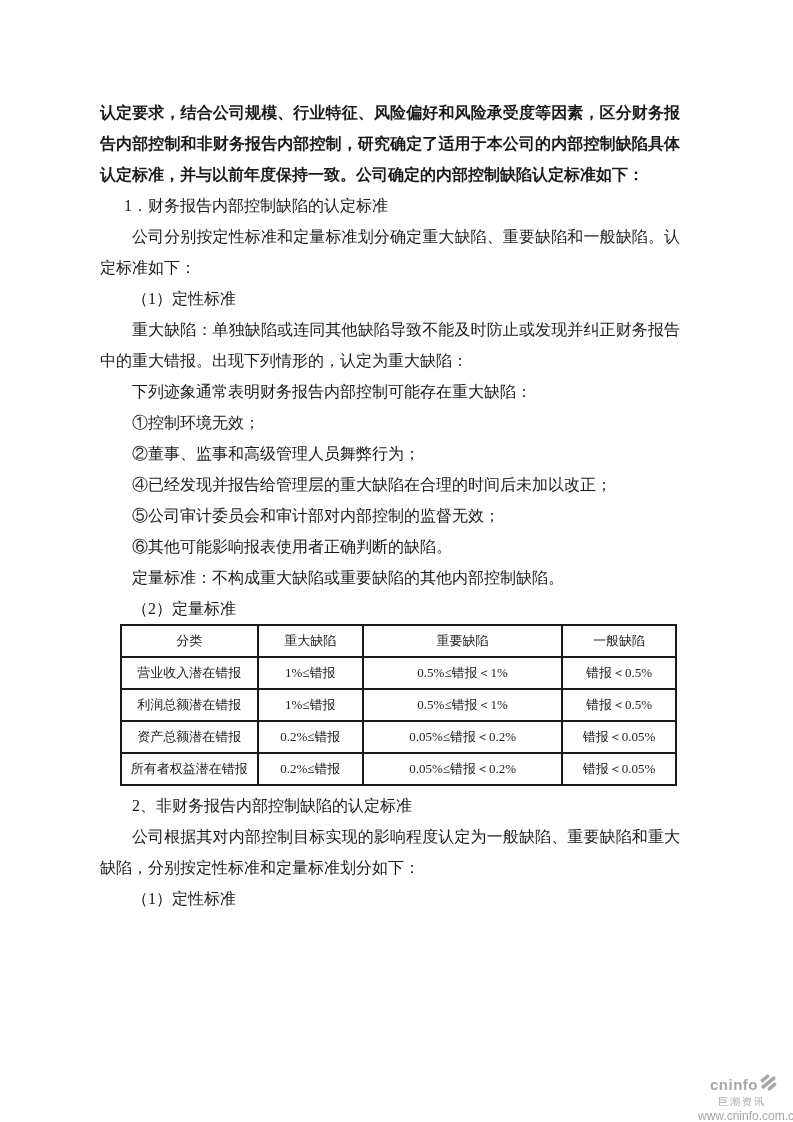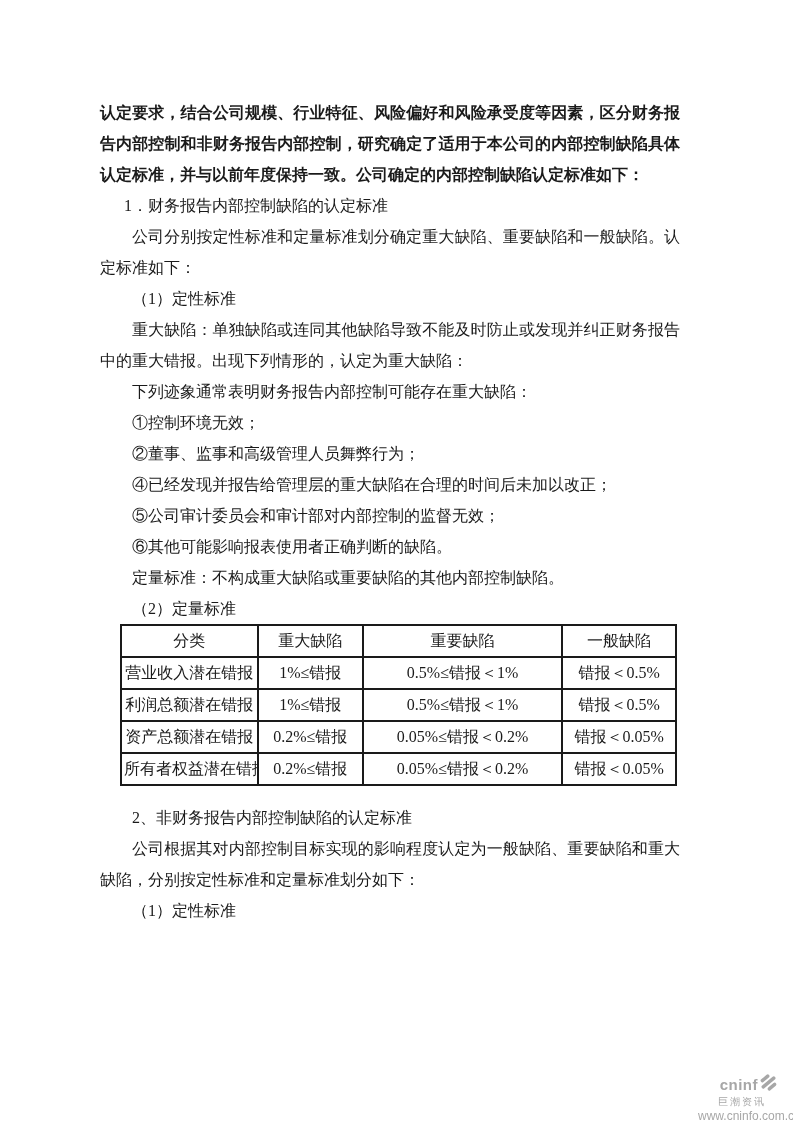--- a/index.html
+++ b/index.html
@@ -44,32 +44,32 @@
     margin-left: 20px;
     margin-top: 0;
   }
   table.quant th,
   table.quant td {
     border: 2px solid #1a1a1a;
     height: 30px;
     text-align: center;
     vertical-align: middle;
     font-weight: normal;
-    font-size: 16px;
+    font-size: 13px;
     line-height: 20px;
     padding: 0 2px;
     overflow: hidden;
     white-space: nowrap;
   }
   .col-category { width: 24.6%; }
   .col-major    { width: 19.0%; }
   .col-important{ width: 35.9%; }
   .col-general  { width: 20.5%; }
   .post-table {
-    margin-top: 16px;
+    margin-top: 4px;
   }
   .footer-logo {
     position: absolute;
     right: 5px;
     top: 1073px;
     width: 90px;
     color: #a7a7a7;
     font-family: "Liberation Sans", "DejaVu Sans", sans-serif;
     text-align: right;
     line-height: 1;
@@ -184,21 +184,21 @@
 
       <p>公司根据其对内部控制目标实现的影响程度认定为一般缺陷、重要缺陷和重大缺陷，分别按定性标准和定量标准划分如下：</p>
 
       <p>（1）定性标准</p>
     </div>
 
   </div>
 
   <div class="footer-logo">
     <div class="brand-row">
-      <span class="brand-text">cninf</span>
+      <span class="brand-text">cninfo</span>
       <span class="swirl">
         <svg width="19" height="19" viewBox="0 0 20 20">
           <g fill="#a7a7a7" transform="rotate(-40 10 10)">
             <rect x="4.5" y="2.5" width="11" height="3.6" rx="1.8"></rect>
             <rect x="1" y="8.2" width="18" height="3.6" rx="1.8"></rect>
             <rect x="4.5" y="13.9" width="11" height="3.6" rx="1.8"></rect>
           </g>
         </svg>
       </span>
     </div>

